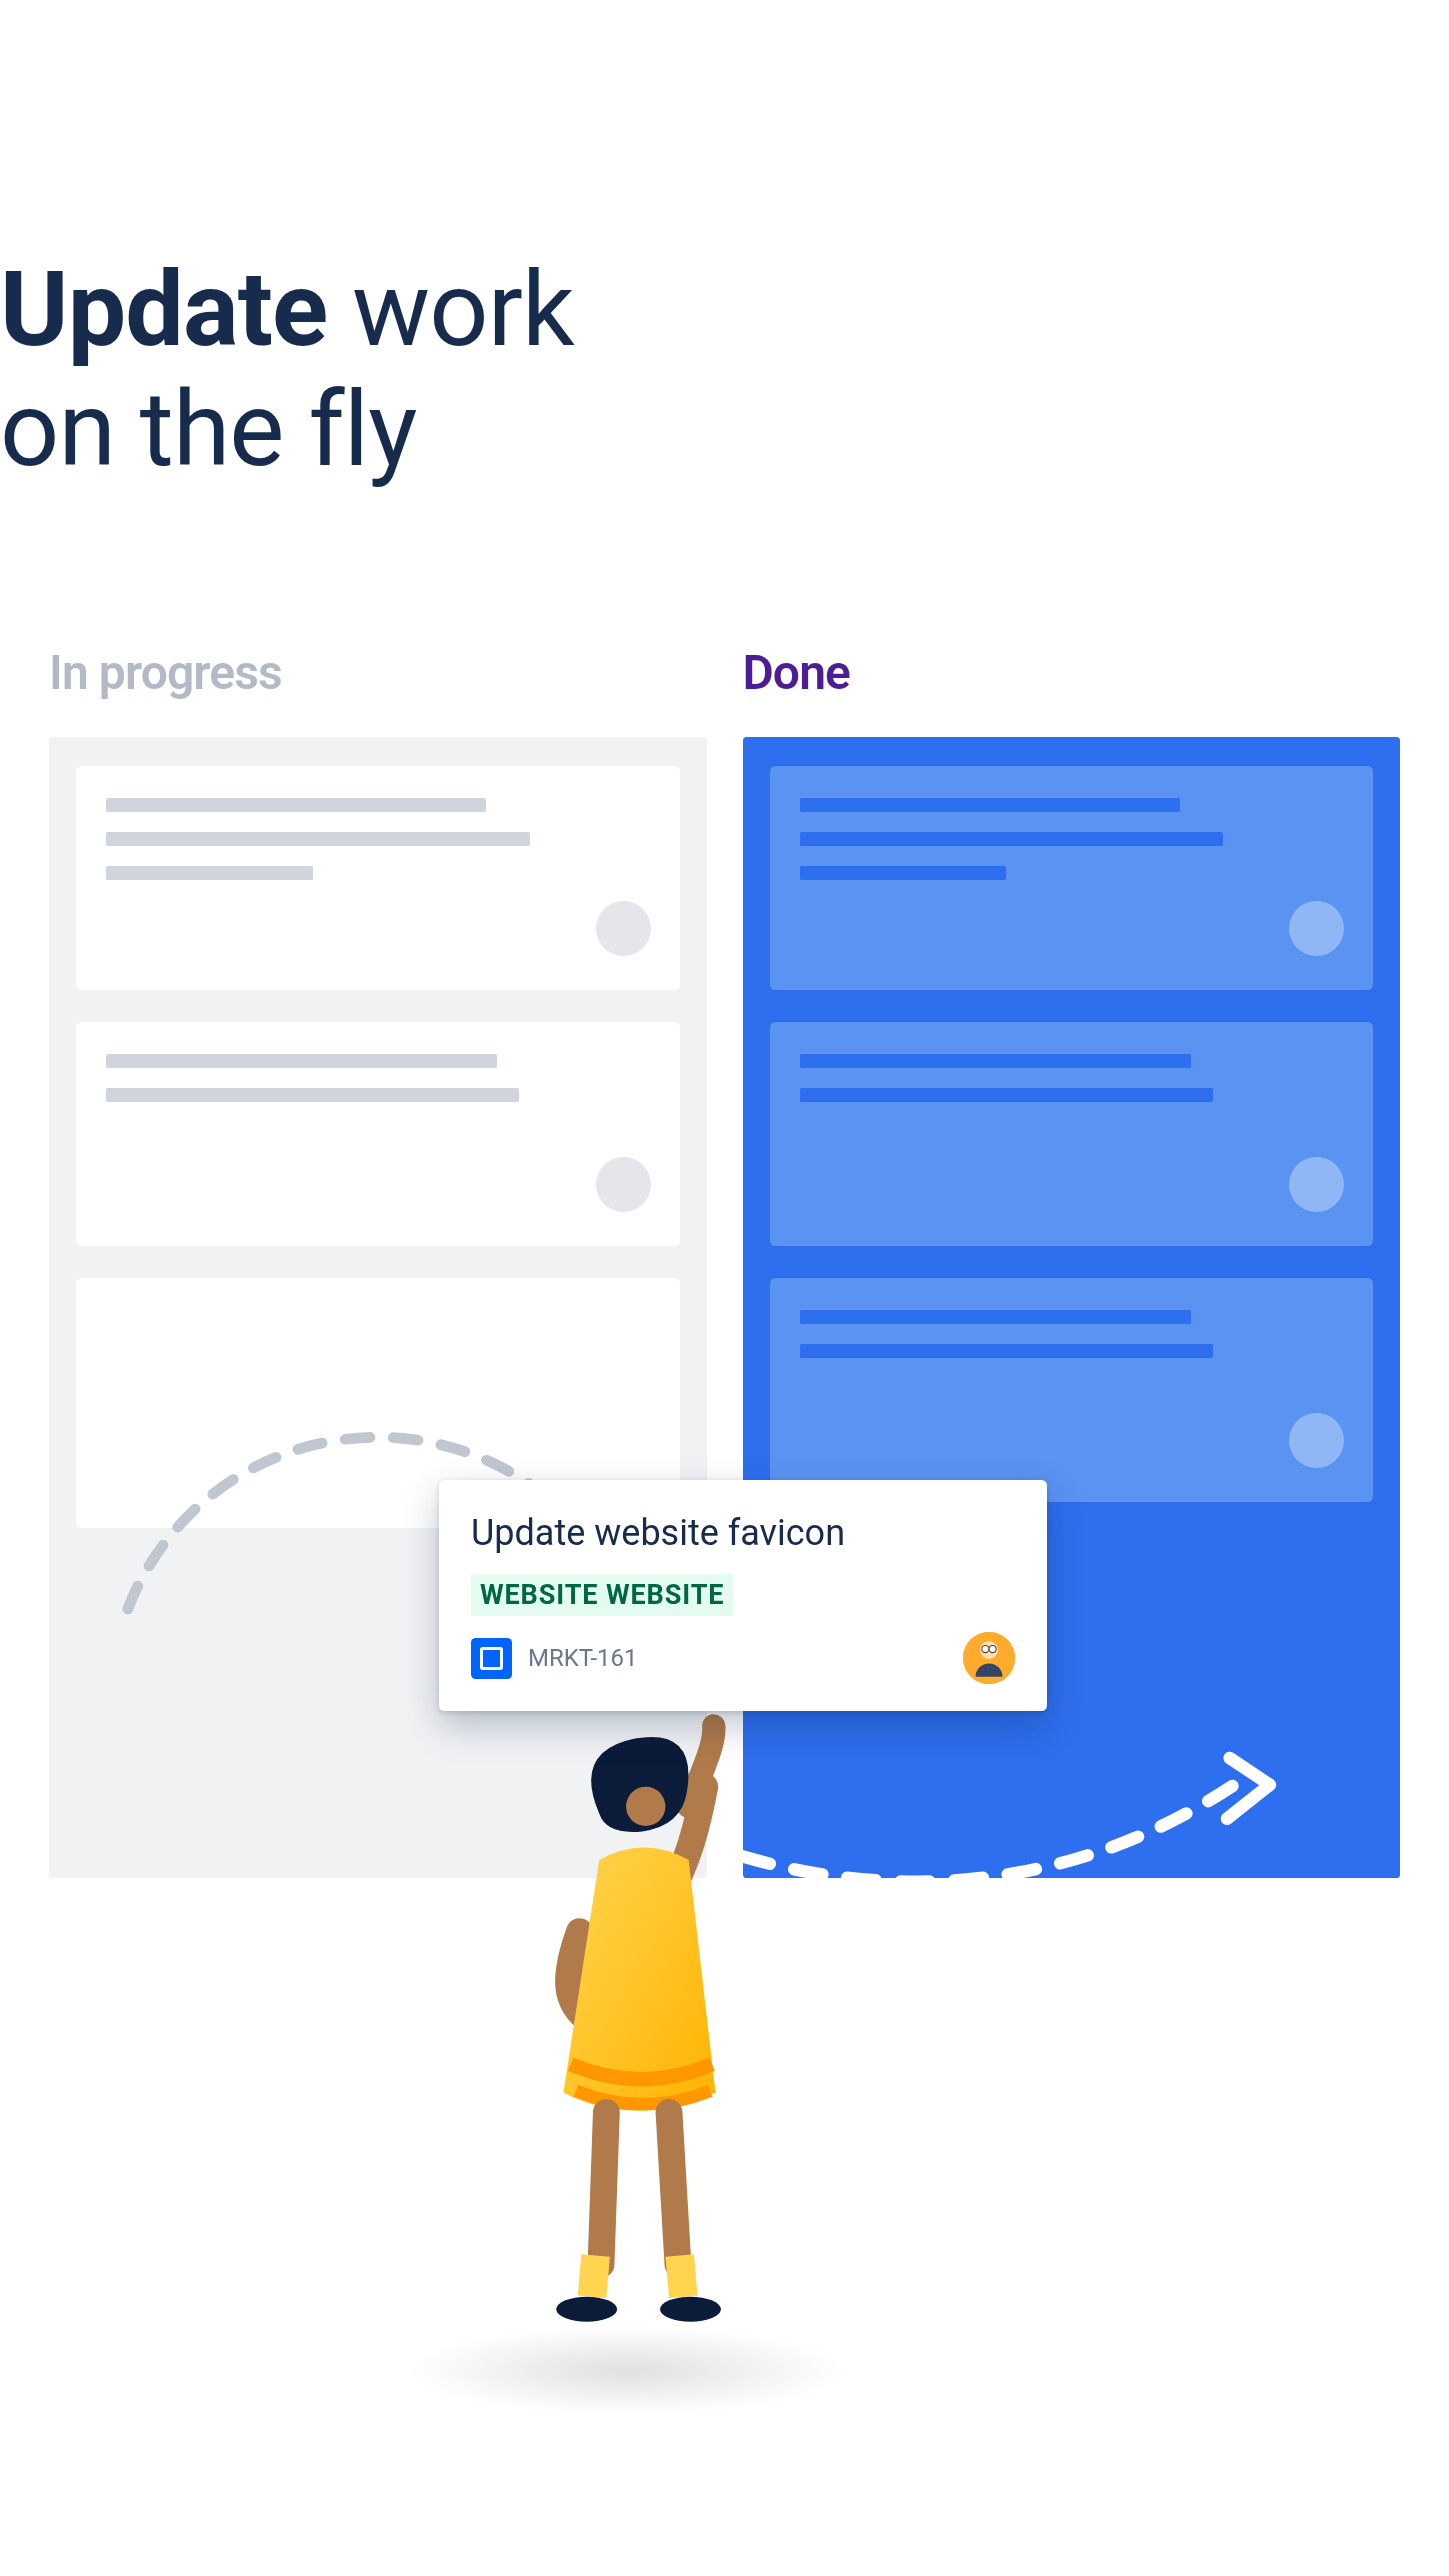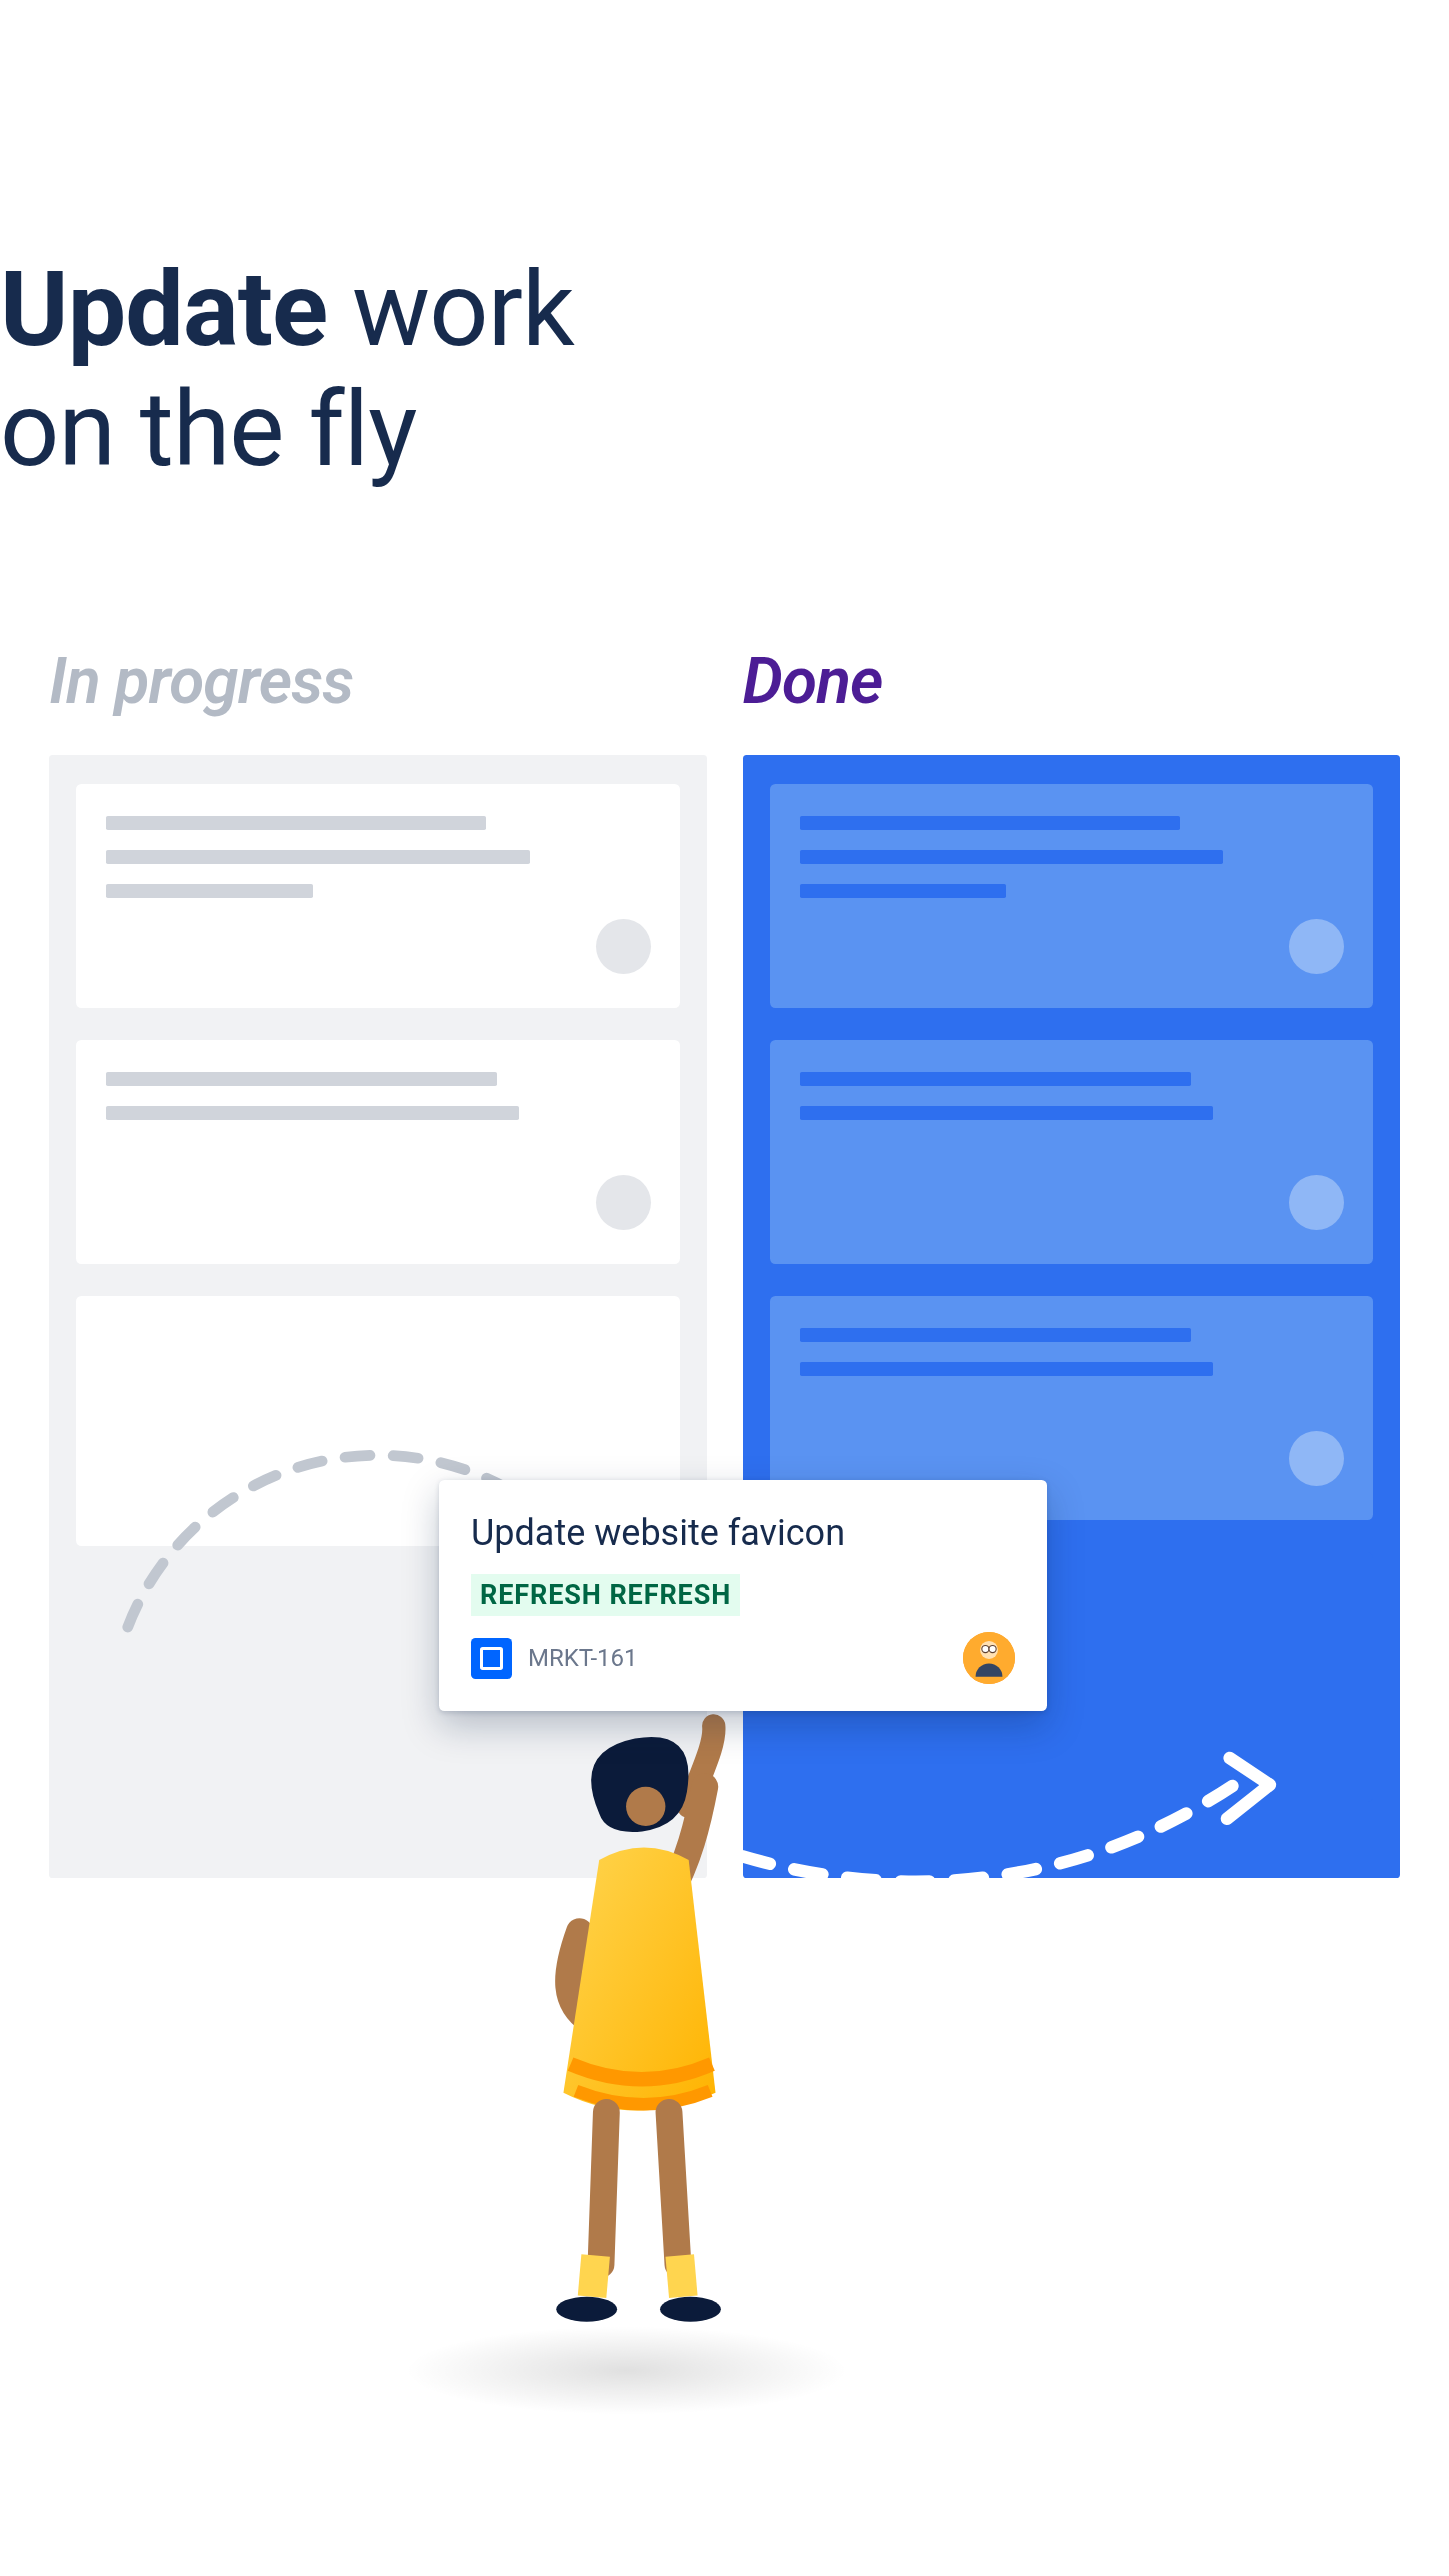--- a/index.html
+++ b/index.html
@@ -5,21 +5,21 @@
   * { box-sizing: border-box; margin: 0; padding: 0; }
   html, body { width: 1449px; height: 2576px; background: #ffffff; font-family: -apple-system, BlinkMacSystemFont, "Segoe UI", Roboto, Helvetica, Arial, sans-serif; overflow: hidden; }
   .page { position: relative; width: 1449px; height: 2576px; }
 
   .headline { position: absolute; top: 250px; left: 0; width: 1449px; color: #172b4d; font-size: 104px; line-height: 1.15; font-weight: 400; letter-spacing: -0.9px; }
   .headline .bold { font-weight: 700; }
 
   .columns { position: absolute; top: 644px; left: 49px; width: 1351px; height: 1234px; display: flex; gap: 36px; }
 
   .col { flex: 1; display: flex; flex-direction: column; }
-  .col-header { font-size: 64px; font-weight: 600; margin-bottom: 36px; letter-spacing: -0.9px; font-style: italic; }
+  .col-header { font-size: 48px; font-weight: 600; margin-bottom: 36px; letter-spacing: -0.9px; }
   .col-progress .col-header { color: #b3bac5; }
   .col-done .col-header { color: #4c1d95; }
 
   .col-body { flex: 1; border-radius: 3.6px; padding: 29px 27px; display: flex; flex-direction: column; gap: 32px; }
   .col-progress .col-body { background: #f1f2f4; }
   .col-done .col-body { background: #2e6fef; }
 
   .card { border-radius: 5.4px; padding: 32px 30px 38px 30px; position: relative; min-height: 224px; }
   .col-progress .card { background: #ffffff; }
   .col-done .card { background: #5a93f2; }
@@ -117,21 +117,21 @@
           <div class="dot"></div>
         </div>
         <div class="empty-slot"></div>
       </div>
     </div>
 
   </div>
 
   <div class="drag-card">
     <div class="drag-title">Update website favicon</div>
-    <div class="drag-tag">REFRESH REFRESH</div>
+    <div class="drag-tag">WEBSITE WEBSITE</div>
     <div class="drag-row">
       <div class="type-icon"></div>
       <div class="drag-key">MRKT-161</div>
       <div class="avatar">
         <svg viewBox="0 0 58 58">
           <circle cx="29" cy="29" r="29" fill="#ffab2e"></circle>
           <circle cx="29" cy="20" r="10" fill="#ffe0b2"></circle>
           <circle cx="25" cy="19" r="4" fill="#ffffff" stroke="#5e4030" stroke-width="1.2"></circle>
           <circle cx="33" cy="19" r="4" fill="#ffffff" stroke="#5e4030" stroke-width="1.2"></circle>
           <path d="M14 50 a15 15 0 0 1 30 0 z" fill="#344563"></path>

